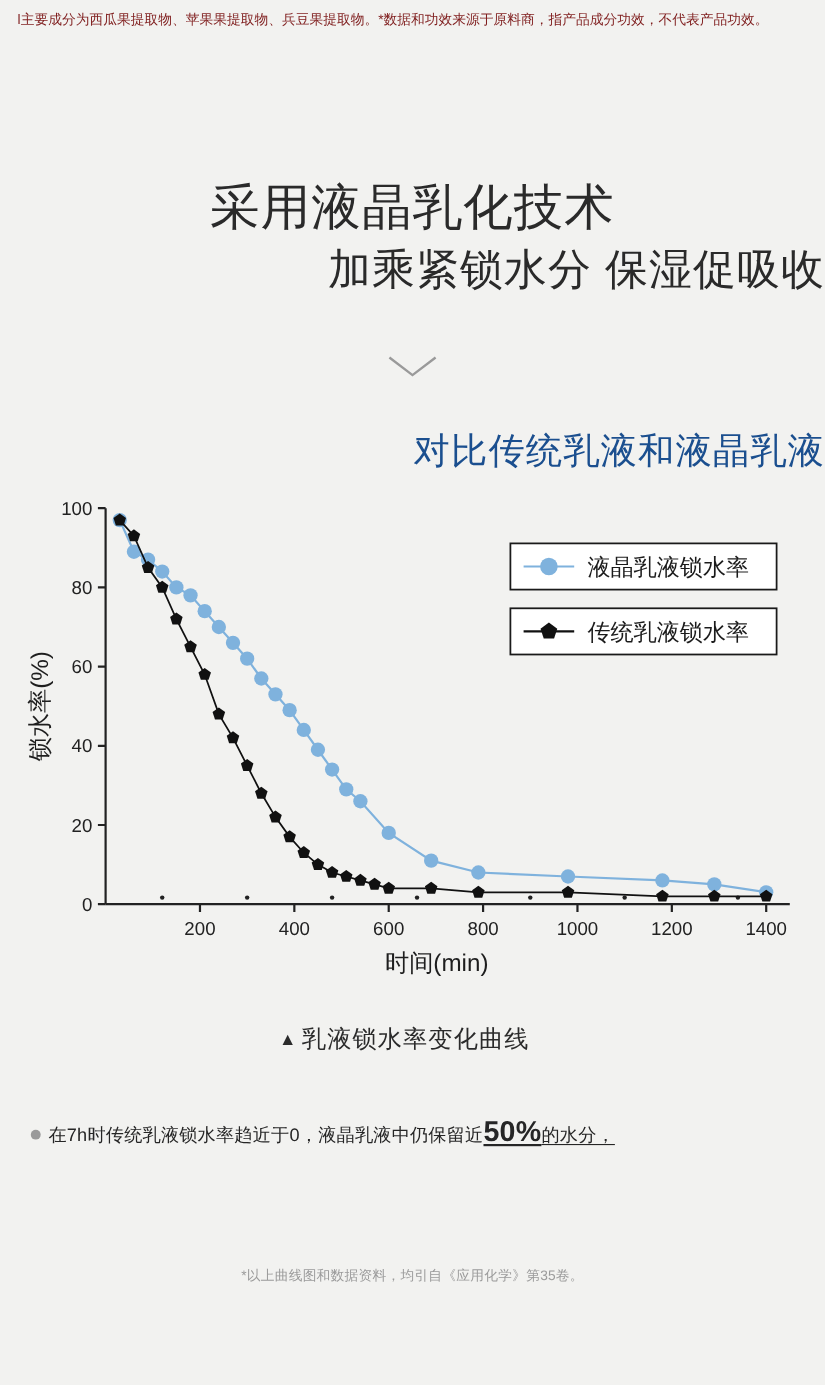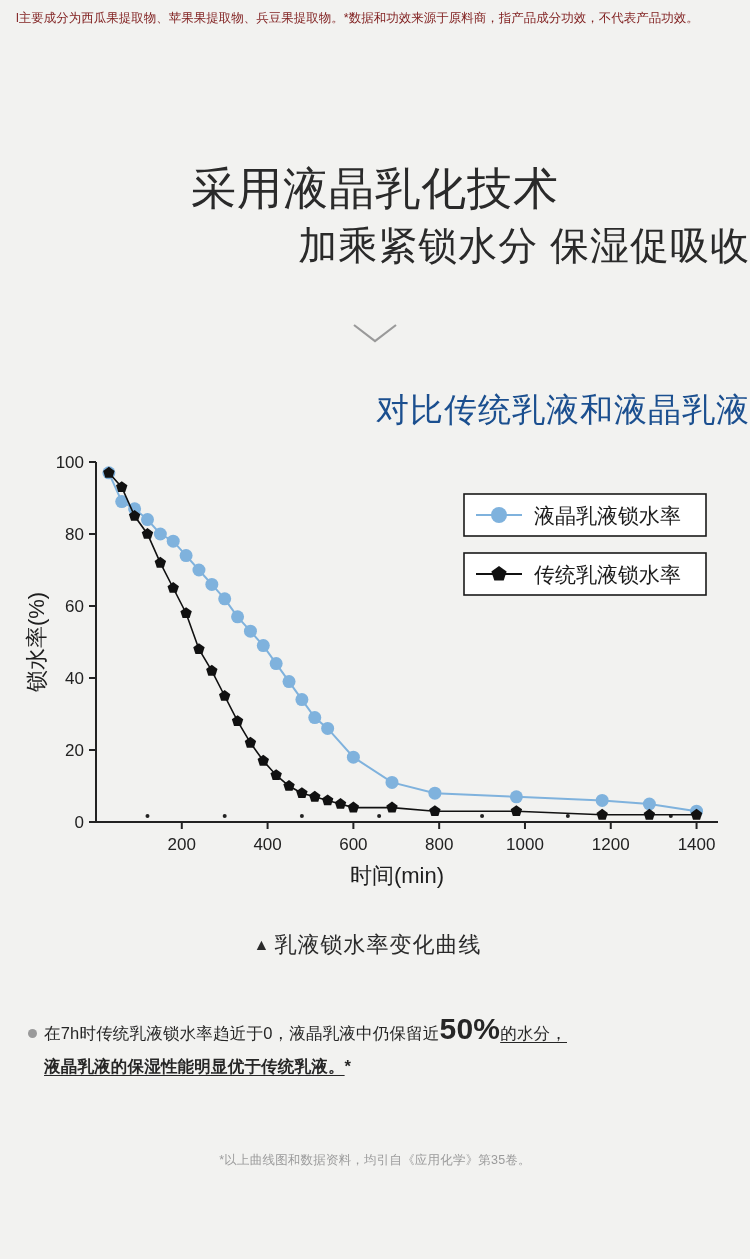--- a/index.html
+++ b/index.html
@@ -127,22 +127,23 @@
     border-radius: 50%;
     background: #9a9a9a;
     margin-right: 7px;
     vertical-align: 1px;
   }
   .u {
     text-decoration: underline;
     text-underline-offset: 3px;
   }
   .big50 {
-    font-size: 30px;
+    font-size: 26px;
     font-weight: bold;
+    text-decoration: underline;
     text-underline-offset: 3px;
   }
   .line2 {
     display: block;
     margin-top: 2px;
     margin-left: 16px;
   }
   .bold-u {
     font-weight: bold;
     text-decoration: underline;
@@ -283,17 +284,16 @@
         <text x="516" y="130" font-size="21" fill="#1b1b1b" font-family="&quot;Liberation Sans&quot;, sans-serif">传统乳液锁水率</text>
       </svg>
   </div>
 
   <div class="caption">
     <span class="tri">▲</span><span>乳液锁水率变化曲线</span>
   </div>
 
   <div class="conclusion">
     <span class="bullet-dot"></span><span>在7h时传统乳液锁水率趋近于0，液晶乳液中仍保留近</span><span class="big50">50%</span><span class="u">的水分，</span>
-    <span class="line2"><span class="bold-u">液晶乳液的保湿性能明显优于传统乳液。</span><span class="star">*</span></span>
   </div>
 
   <div class="source">*以上曲线图和数据资料，均引自《应用化学》第35卷。</div>
 </div>
 
 </body></html>

